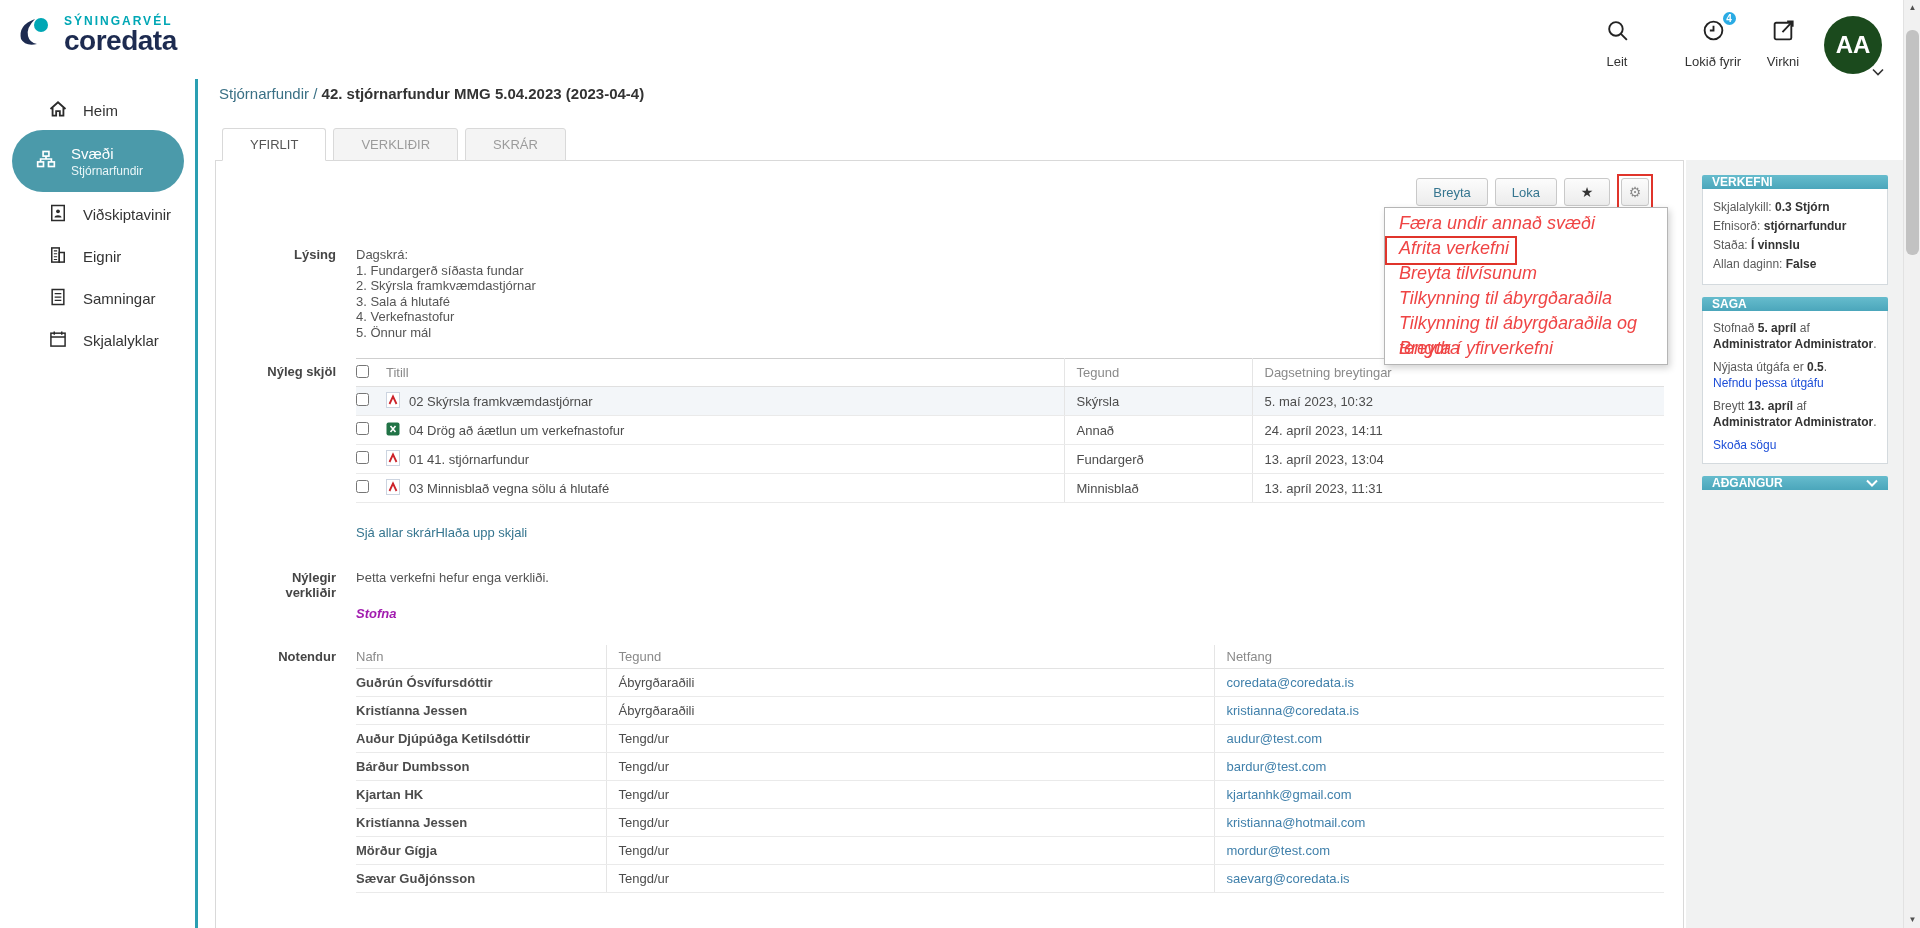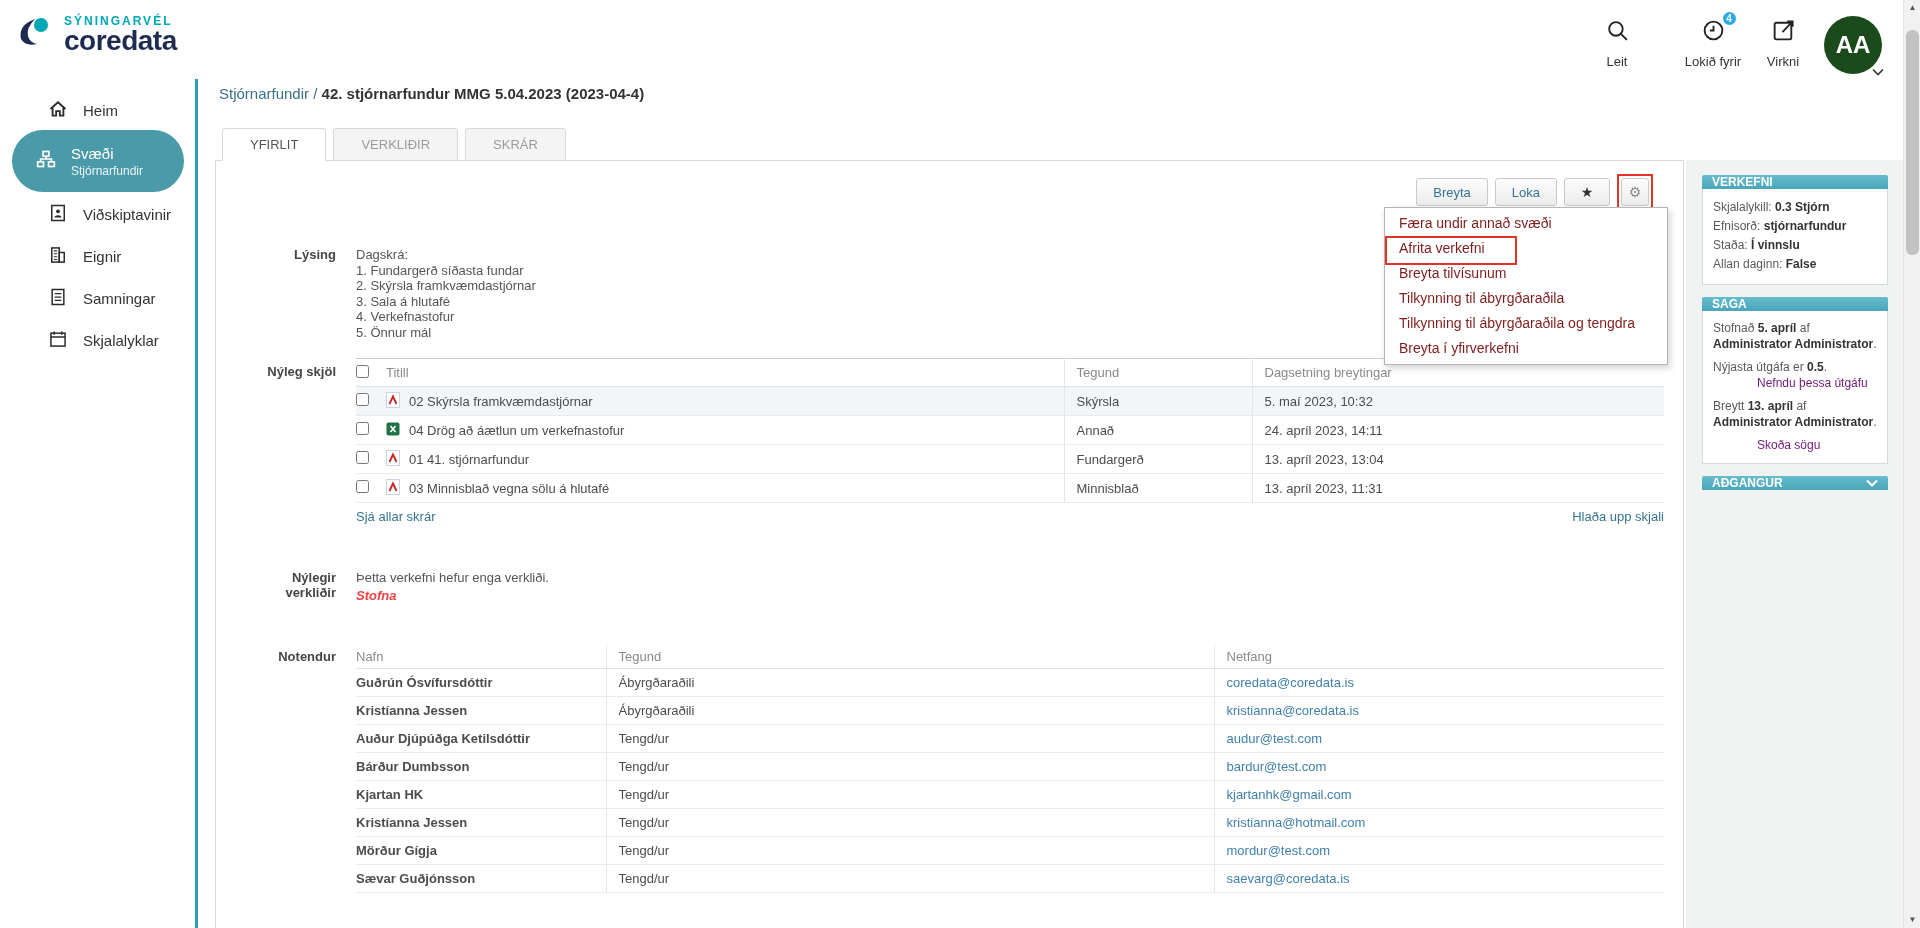--- a/index.html
+++ b/index.html
@@ -56,49 +56,49 @@
 
   table.grid { width:100%; border-collapse:collapse; table-layout:fixed; }
   .grid th { font-weight:normal; font-size:13px; color:#8a8a8a; text-align:left; }
   .grid td { font-size:13px; color:#4c4c4c; }
   .doc-grid { border-top:1px solid #cfcfcf; }
   .doc-grid th { height:28px; border-bottom:1px solid #e0e0e0; }
   .doc-grid td { height:29px; border-bottom:1px solid #eaeaea; }
   .doc-grid .sep { border-left:1px solid #e5e5e5; padding-left:12px; }
   .row-hi td { background:#f3f6f9; }
   .title-cell { display:flex; align-items:center; gap:9px; }
-  .links-row { display:flex; justify-content:space-between; margin-top:6px; }
+  .links-row { display:flex; margin-top:22px; }
   a.tlink { color:#35758f; text-decoration:none; font-size:13px; cursor:pointer; }
-  .stofna { font-weight:bold; font-style:italic; color:#ef4444; margin-top:3px; }
+  .stofna { font-weight:bold; font-style:italic; color:#a21caf; margin-top:21px; }
 
   .usr-grid th { height:23px; border-bottom:1px solid #e3e3e3;margin-top:16px; }
   .usr-grid td { height:28px; border-bottom:1px solid #eaeaea; }
   .usr-grid .sep { border-left:1px solid #e5e5e5; padding-left:12px; }
   .u-name { font-weight:bold; color:#383838; }
   .u-type { color:#909090; }
   a.email { color:#4080ab; text-decoration:none; cursor:pointer; }
 
   
   .ctx-menu { position:absolute; left:1384px; top:207px; width:284px; background:#fff;
     border:1px solid #b5b5b5; box-shadow:2px 3px 7px rgba(0,0,0,.18); padding:3px 0; z-index:20; }
-  .ctx-item { height:25px; line-height:25px; padding:0 14px; font-size:14px; color:#7f1d1d; cursor:pointer; position:relative; }
+  .ctx-item { height:25px; line-height:25px; padding:0 14px; font-size:18px; color:#ef4444; cursor:pointer; position:relative;font-style:italic; }
   .ctx-item.hot::after { content:""; position:absolute; left:0; top:0; width:128px; height:25px;
     border:2px solid #e0342b; pointer-events:none; }
 
   
   .rail { position:absolute; left:1686px; top:160px; width:218px; bottom:0; background:#f1f2f2; padding:15px 16px 0; }
   .panel { margin-bottom:12px; }
   .panel-hd { height:14px; line-height:23px; padding:0 10px; font-size:12px; font-weight:bold; color:#fff;
     background:linear-gradient(#66bccd,#4ba6bb); border-radius:2px 2px 0 0; display:flex; justify-content:space-between; align-items:center; }
   .panel-bd { background:#fff; border:1px solid #d4dade; border-top:none; padding:9px 10px 10px; font-size:12px; color:#5a5a5a; }
   .panel-bd .f { line-height:19px; }
   .panel-bd b { color:#333; }
   .panel-bd p { margin:0 0 7px; line-height:16px; }
   .panel-bd p:last-child { margin-bottom:0; }
-  a.plink { color:#701a75; text-decoration:none; cursor:pointer;margin-left:44px; }
+  a.plink { color:#1d4ed8; text-decoration:none; cursor:pointer; }
 
   
   .scrollbar { position:absolute; right:0; top:0; width:17px; height:928px; background:#f1f1f1; border-left:1px solid #e2e2e2; }
   .sb-arrow { position:absolute; left:0; width:17px; height:16px; text-align:center; font-size:8px; color:#505050; line-height:16px; }
   .sb-thumb { position:absolute; left:2px; width:13px; top:30px; height:225px; background:#c2c2c2; border-radius:6px; }
 </style>
 </head>
 <body>
 
 <div class="logo">

